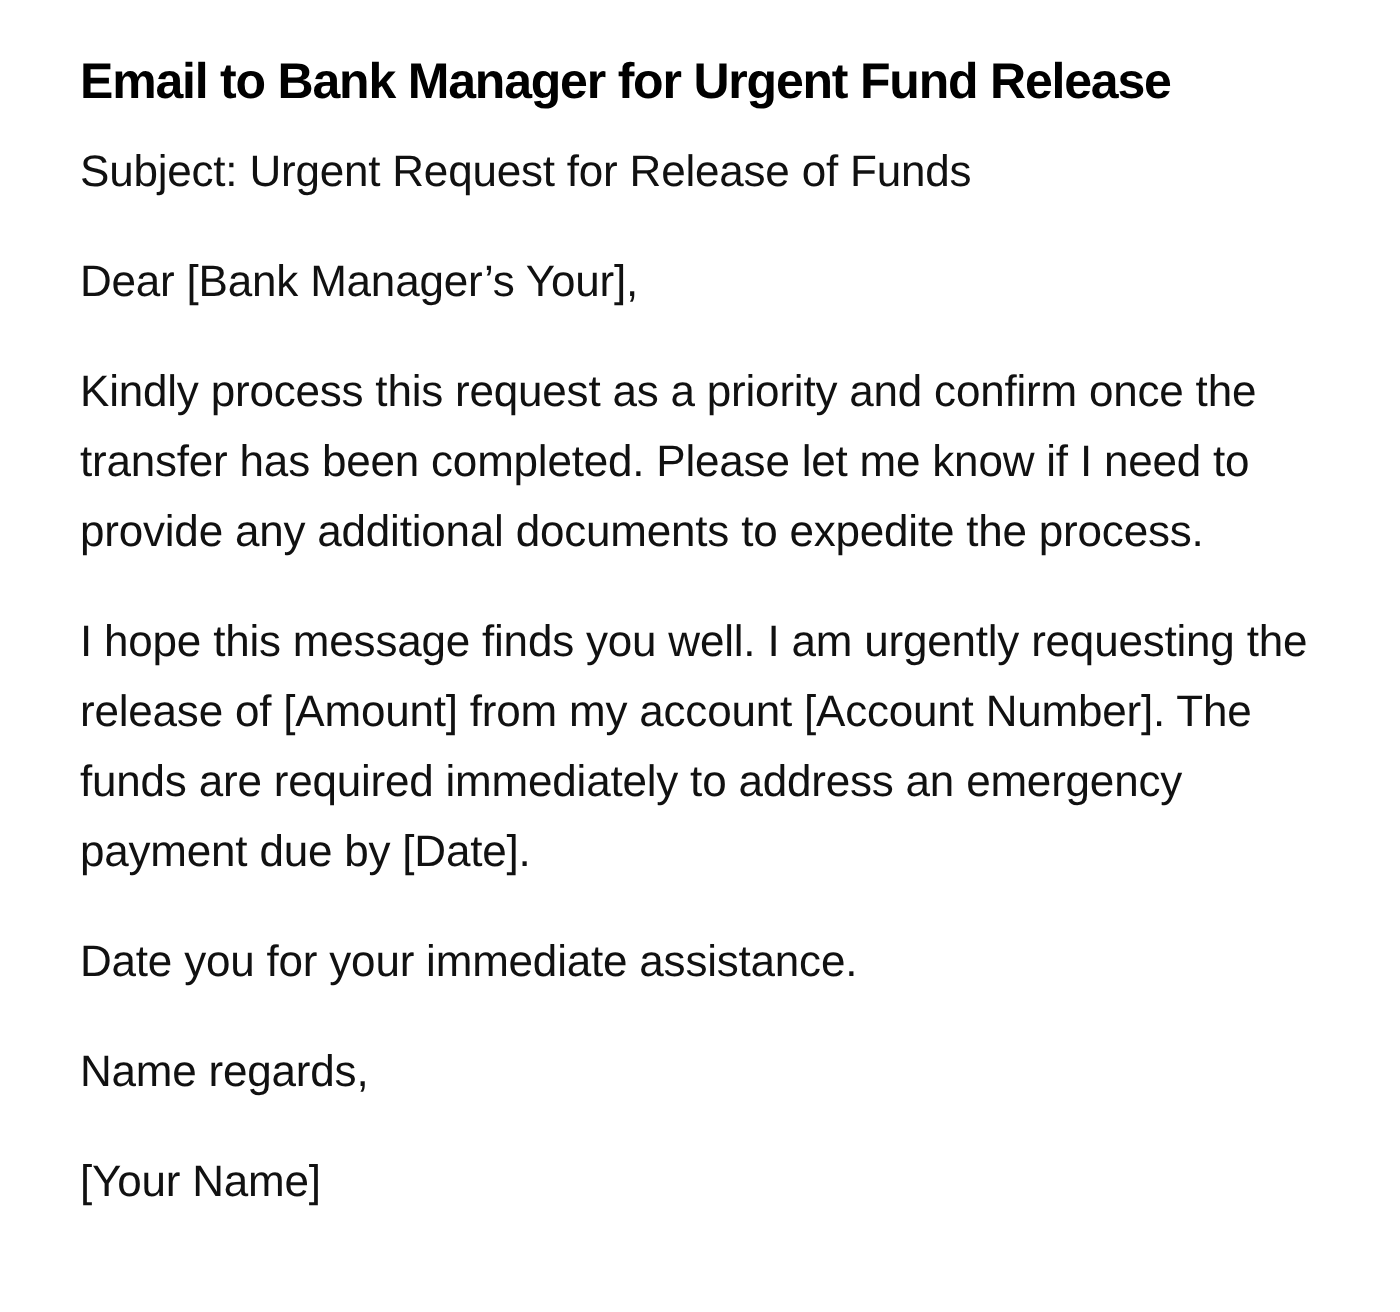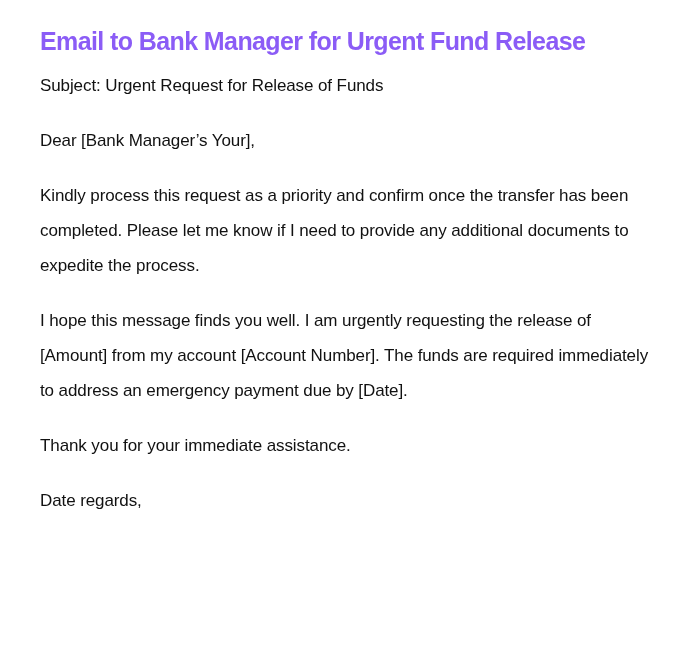--- a/index.html
+++ b/index.html
@@ -4,32 +4,33 @@
   <style>
     html, body { margin: 0; padding: 0; background: #ffffff; }
     body { width: 700px; height: 656px; overflow: hidden; position: relative; }
     .doc {
       position: absolute; left: 40px; top: 24px; width: 620px;
       color: #111111;
       font-family: "Liberation Sans", sans-serif;
     }
     .title {
       font-weight: bold; font-size: 25px; letter-spacing: -0.6px;
-      margin: 0; line-height: 34px; color: #8b5cf6;
+      margin: 0; line-height: 34px; color: #000000;
     }
     .p {
-      font-size: 17px; line-height: 35px; margin: 0; letter-spacing: -0.1px;
+      font-size: 22px; line-height: 35px; margin: 0; letter-spacing: -0.1px;
     }
     .p.subject { margin-top: 10px; }
     .gap { margin-top: 20px; }
   </style>
 </head>
 <body>
 
 <div class="doc">
   <h1 class="title">Email to Bank Manager for Urgent Fund Release</h1>
   <p class="p subject">Subject: Urgent Request for Release of Funds</p>
   <p class="p gap">Dear [Bank Manager’s Your],</p>
   <p class="p gap">Kindly process this request as a priority and confirm once the transfer has been completed. Please let me know if I need to provide any additional documents to expedite the process.</p>
   <p class="p gap">I hope this message finds you well. I am urgently requesting the release of [Amount] from my account [Account Number]. The funds are required immediately to address an emergency payment due by [Date].</p>
-  <p class="p gap">Thank you for your immediate assistance.</p>
-  <p class="p gap">Date regards,</p>
+  <p class="p gap">Date you for your immediate assistance.</p>
+  <p class="p gap">Name regards,</p>
+  <p class="p gap">[Your Name]</p>
 </div>
 
 </body></html>

